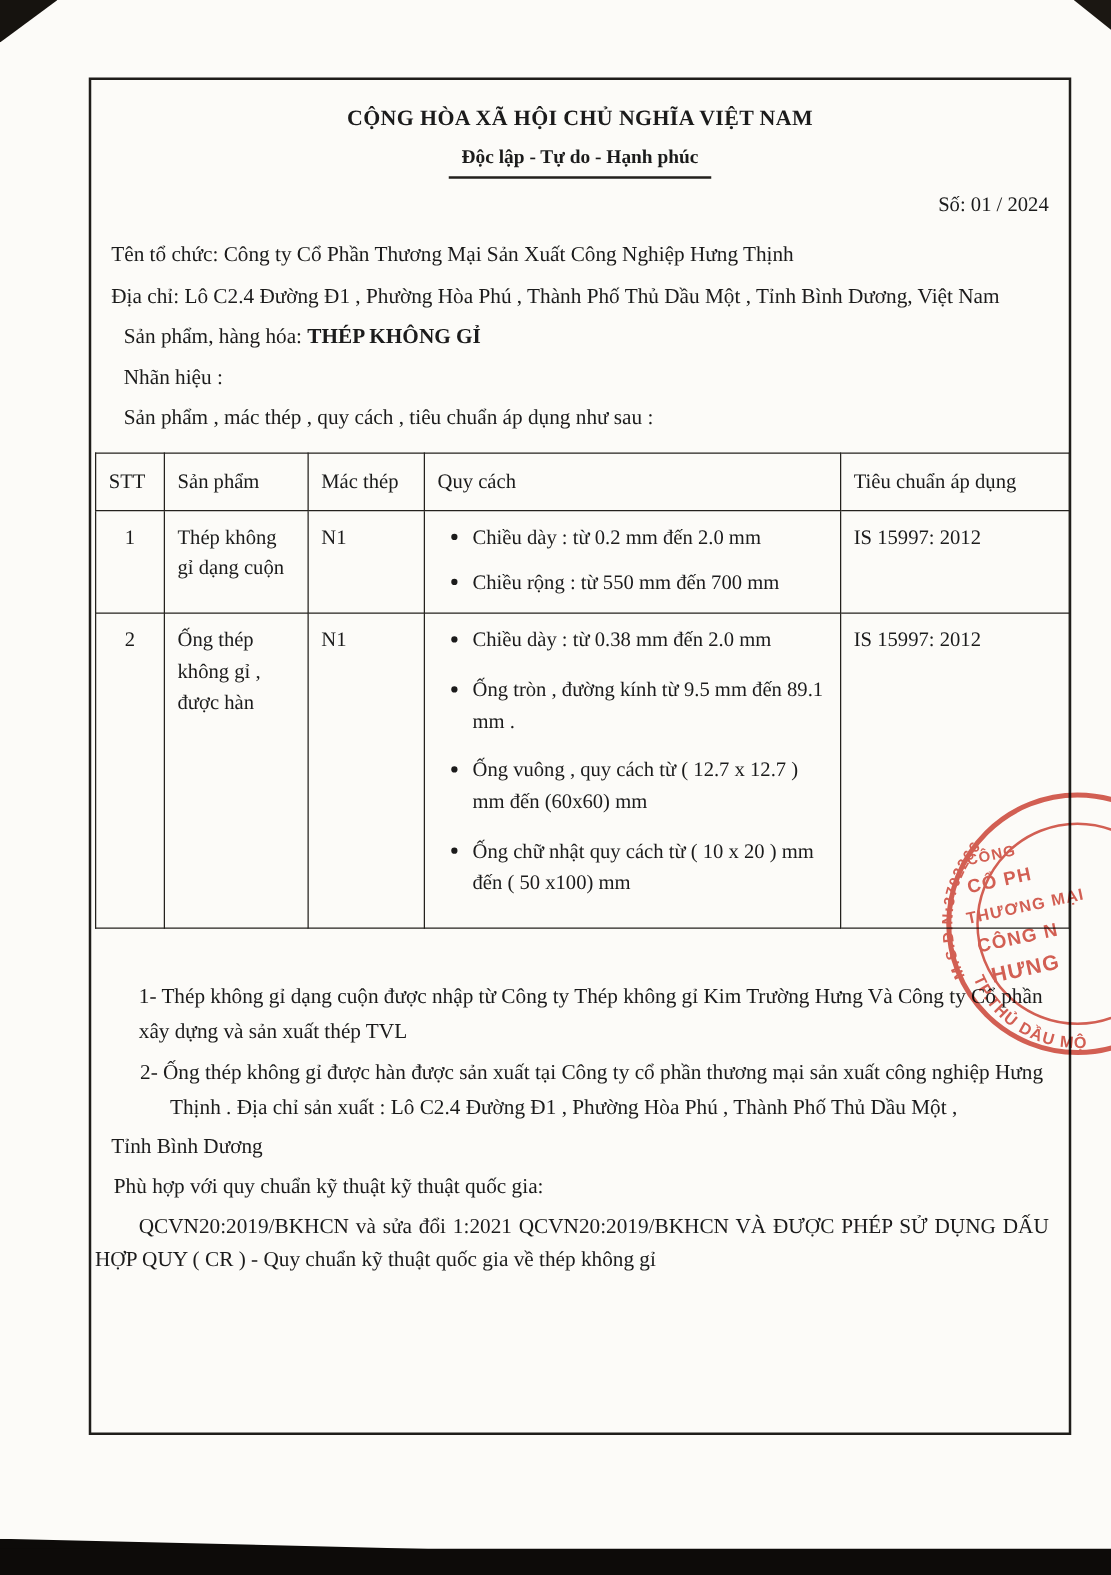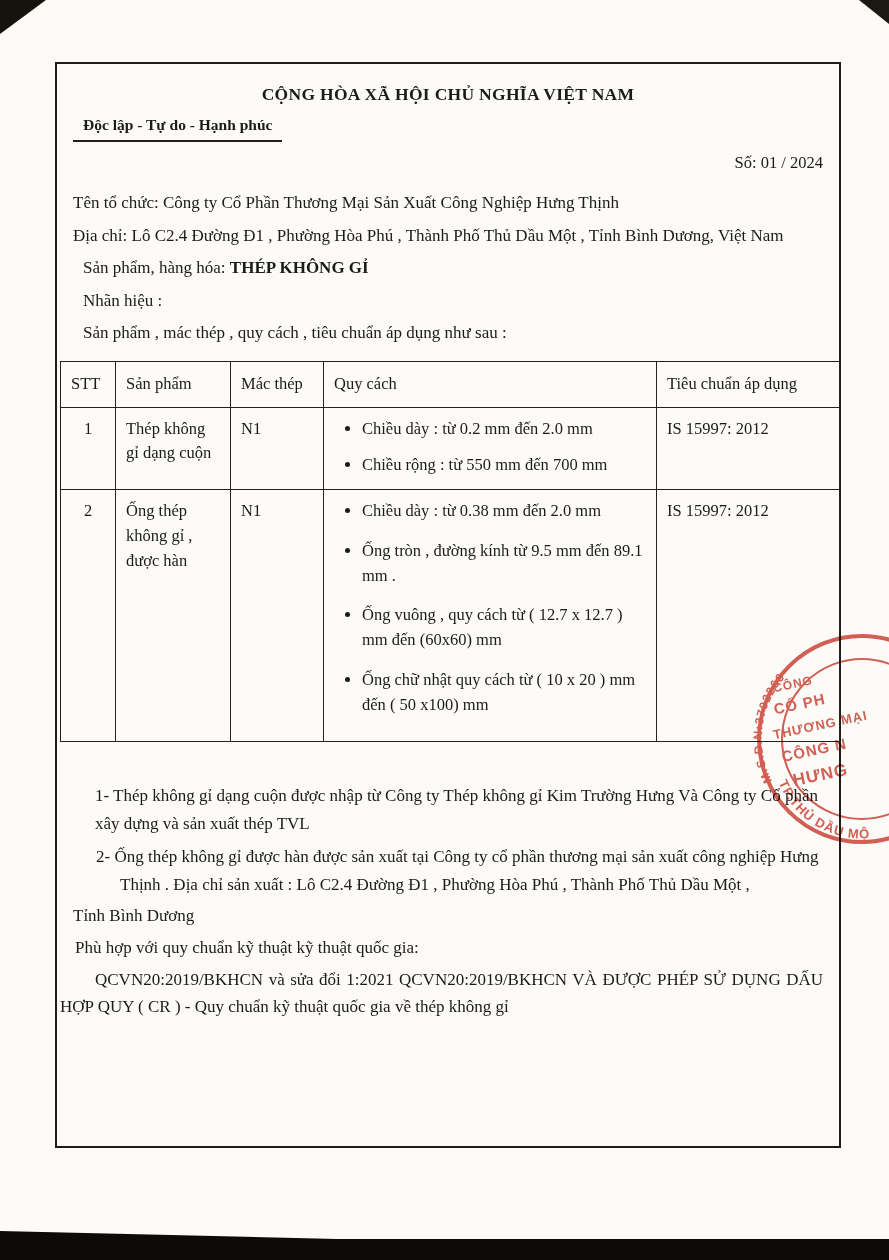--- a/index.html
+++ b/index.html
@@ -32,36 +32,36 @@
     width: 100%; height: 21px; background: #0d0b09;
   }
   .bottom-bar-left {
     position: absolute; left: 0; bottom: 19px;
     width: 420px; height: 10px; background: #0d0b09;
     clip-path: polygon(0 0, 100% 100%, 0 100%);
   }
   
   .frame {
     position: absolute;
-    left: 55px; top: 62px;
+    left: 71px; top: 62px;
     width: 786px; height: 1086px;
     border: 2px solid #1f1d1a;
     box-sizing: border-box;
     padding: 14px 16px 0 16px;
     font-size: 17px;
     line-height: 1.62;
   }
   .nat-title {
     text-align: center;
     font-weight: bold;
     font-size: 17.5px;
     letter-spacing: 0.3px;
     margin: 2px 0 0 0;
   }
-  .motto-wrap { margin-top: 3px; }
+  .motto-wrap { text-align: center; margin-top: 3px; }
   .motto {
     display: inline-block;
     font-weight: bold;
     font-size: 15.5px;
     border-bottom: 2px solid #22201c;
     padding: 0 10px 3px 10px;
   }
   .doc-title {
     text-align: center;
     font-weight: bold;

